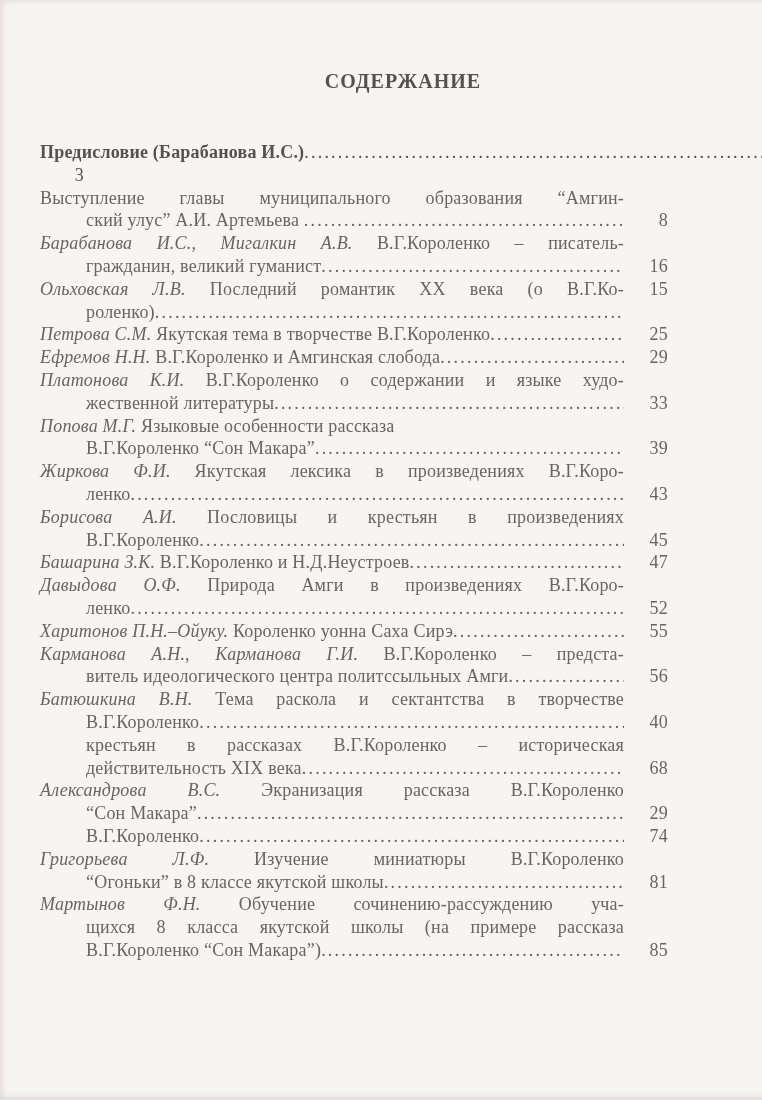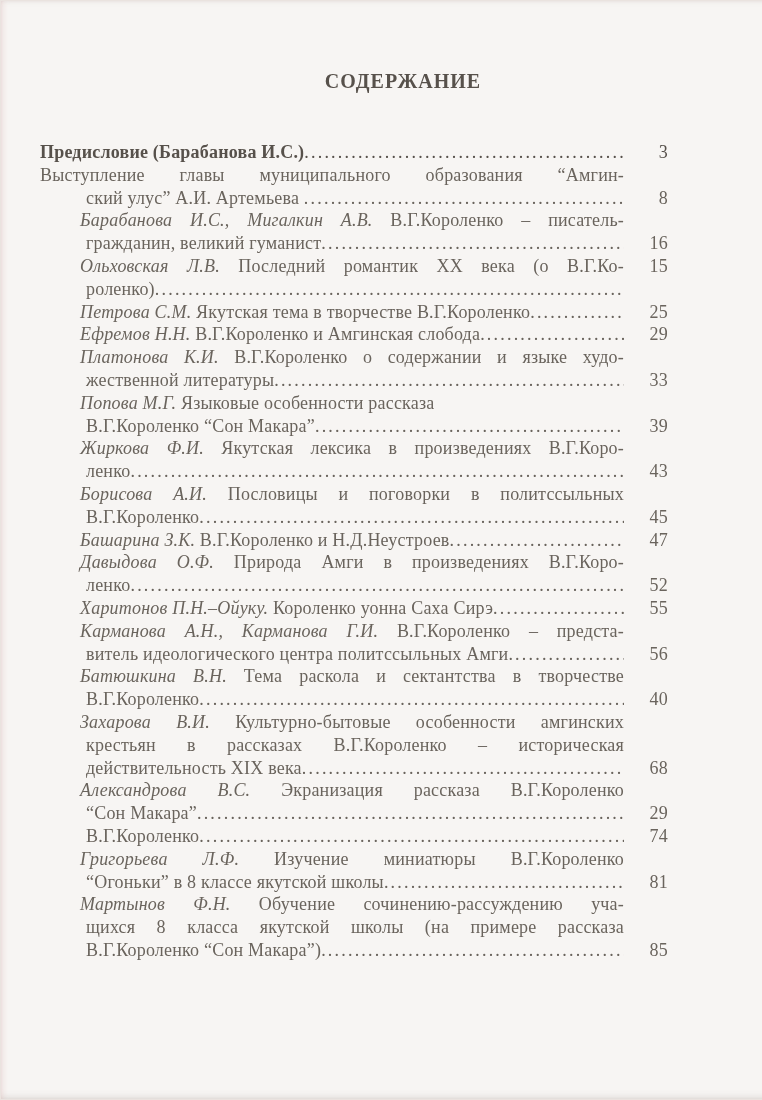--- a/index.html
+++ b/index.html
@@ -43,23 +43,23 @@
     font-size:18px;
     line-height:22.8px;
     letter-spacing:0.2px;
   }
   .row .txt{
     flex:1;min-width:0;
     display:flex;
     align-items:baseline;
   }
   .row .t{white-space:pre;}
-  .row .em{font-style:italic;white-space:pre;margin-left:40px;}
+  .row .em{font-style:italic;white-space:pre;}
   .row.indent .txt{padding-left:46px;align-items:center;}
-  .row.bold{font-weight:bold;color:var(--ink-bold,#5a544d);}
+  .row.bold{font-weight:bold;color:var(--ink-bold,#5a544d);flex-direction:column;}
   .dots{
     flex:1;
     overflow:hidden;
     white-space:nowrap;
     font-weight:normal;
   }
   .dots::after{
     content:"..............................................................................................................";
     letter-spacing:2.2px;
   }
@@ -169,21 +169,21 @@
     <div class="pg"></div>
   </div>
         <div class="row indent">
     <div class="txt">
             <span class="t">ленко</span>
             <span class="dots"></span>
           </div>
     <div class="pg">43</div>
   </div>
         <div class="row justify nolead">
-    <div class="txt"><span class="em">Борисова А.И.</span><span class="t"> Пословицы и поговорки в политссыльных</span></div>
+    <div class="txt"><span class="em">Борисова А.И.</span><span class="t"> Пословицы и крестьян в произведениях</span></div>
     <div class="pg"></div>
   </div>
         <div class="row indent">
     <div class="txt">
             <span class="t">В.Г.Короленко</span>
             <span class="dots"></span>
           </div>
     <div class="pg">45</div>
   </div>
         <div class="row">
@@ -227,24 +227,20 @@
         <div class="row justify nolead">
     <div class="txt"><span class="em">Батюшкина В.Н.</span><span class="t"> Тема раскола и сектантства в творчестве</span></div>
     <div class="pg"></div>
   </div>
         <div class="row indent">
     <div class="txt">
             <span class="t">В.Г.Короленко</span>
             <span class="dots"></span>
           </div>
     <div class="pg">40</div>
-  </div>
-        <div class="row justify nolead">
-    <div class="txt"><span class="em">Захарова В.И.</span><span class="t"> Культурно-бытовые особенности амгинских</span></div>
-    <div class="pg"></div>
   </div>
         <div class="row indent justify nolead">
     <div class="txt"><span class="t">крестьян в рассказах В.Г.Короленко – историческая</span></div>
     <div class="pg"></div>
   </div>
         <div class="row indent">
     <div class="txt">
             <span class="t">действительность XIX века</span>
             <span class="dots"></span>
           </div>

